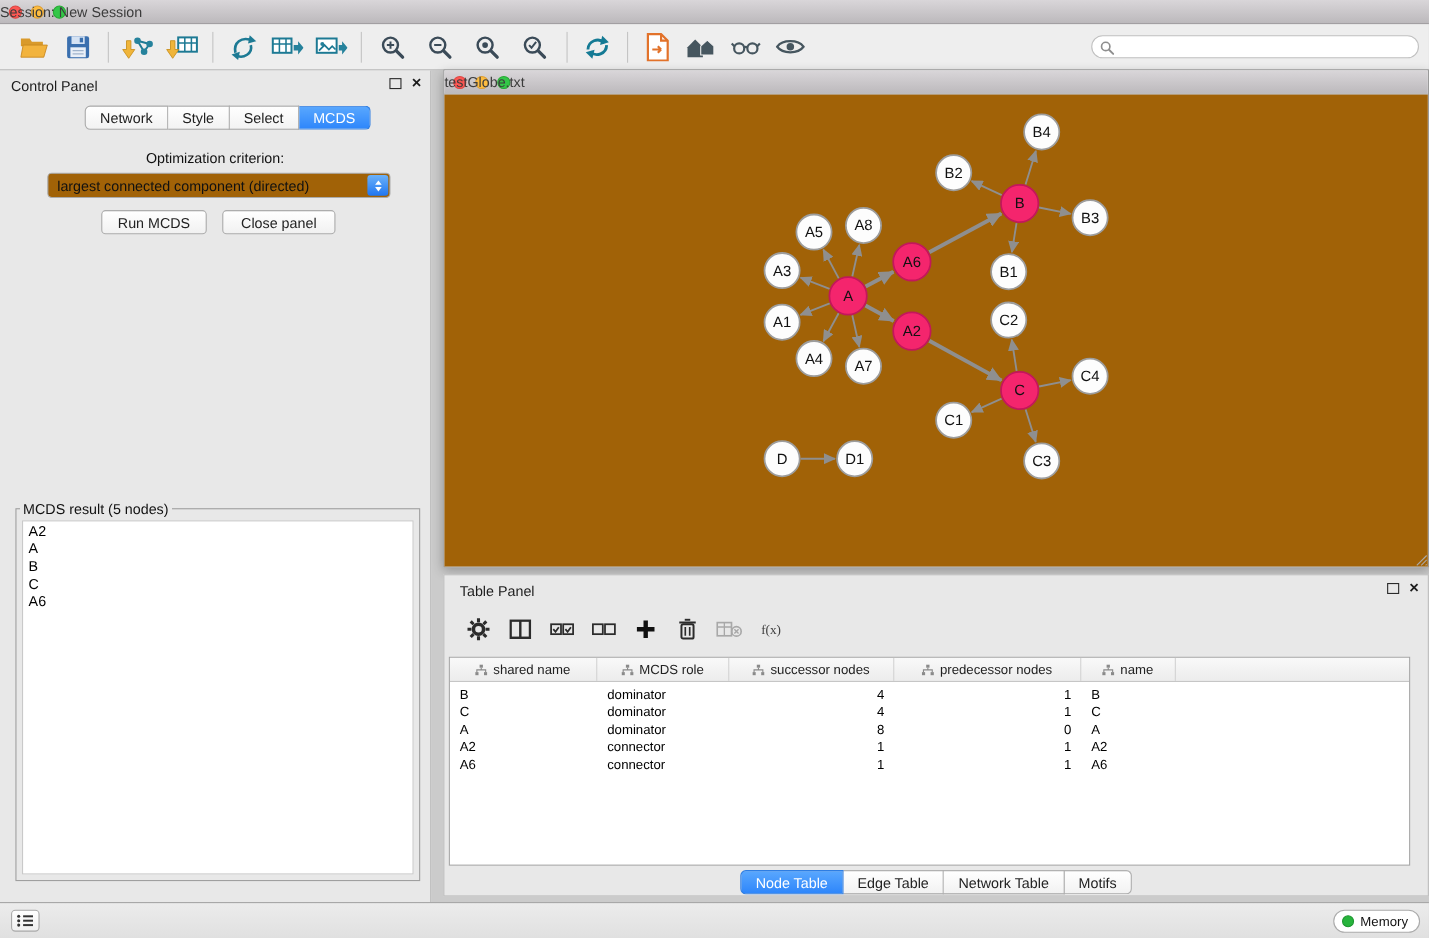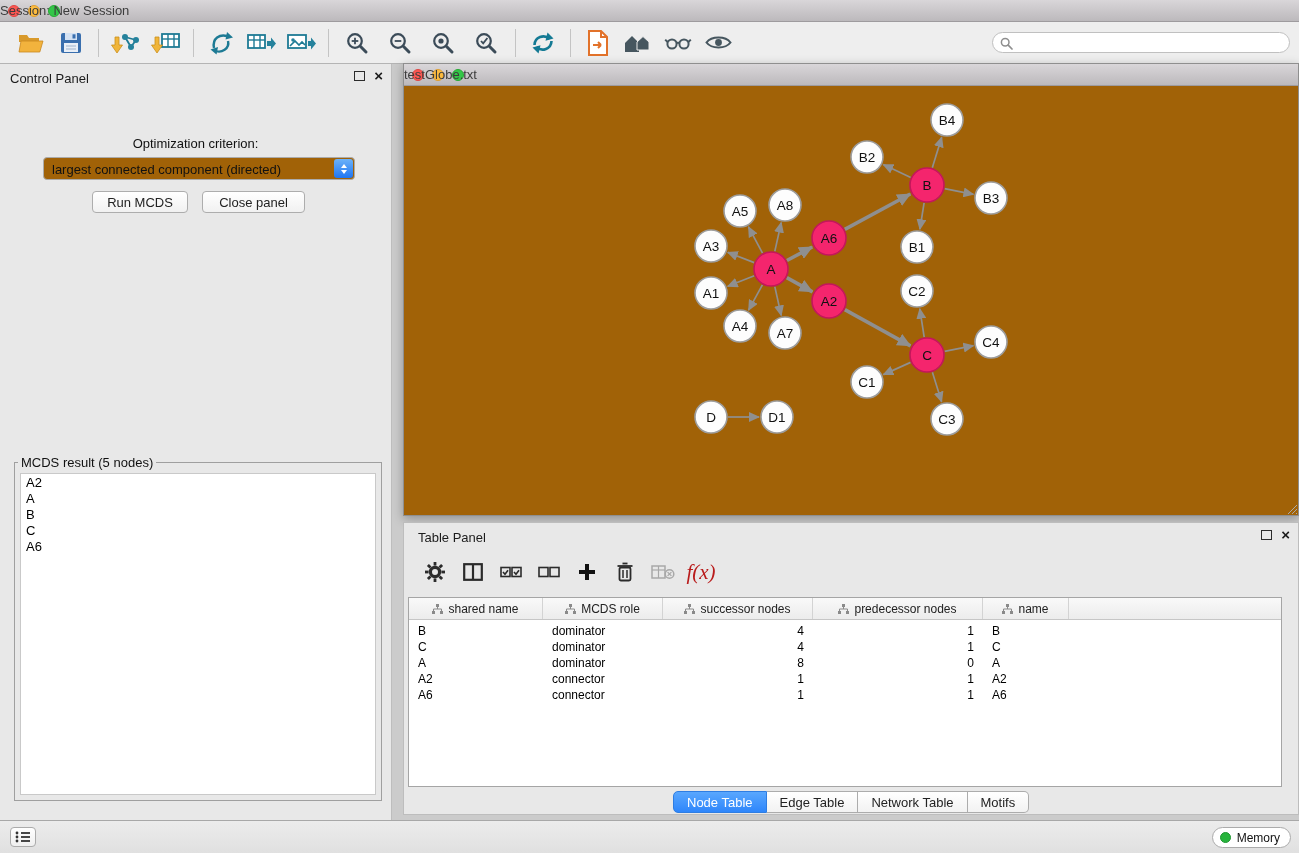--- a/index.html
+++ b/index.html
@@ -67,21 +67,21 @@
     border:1px solid #8f8f8f;box-sizing:border-box;box-shadow:0 3px 10px rgba(0,0,0,.28)}
   .net-window .titlebar{height:22px;position:absolute;border-radius:0}
   .net-content{position:absolute;left:0;top:22px;width:894px;height:429px;background:#a16207;overflow:hidden}
   .resize-grip{position:absolute;right:0;bottom:0}
 
   
   .table-panel{position:absolute;left:403px;top:522px;width:896px;height:293px;background:#e8e8e8;
     border:1px solid #bdbdbd;box-sizing:border-box}
   .tp-toolbar{position:absolute;left:0;top:28px;width:100%;height:42px;display:flex;align-items:center;padding-left:19px;box-sizing:border-box}
   .tp-btn{width:24px;height:28px;display:flex;align-items:center;justify-content:center;margin-right:14px;flex:0 0 auto}
-  .fx{font-family:"Liberation Serif",serif;font-style:italic;font-size:21px;color:#b91c1c}
+  .fx{font-family:"Liberation Serif",serif;font-size:12px;color:#404040}
   .ntable{position:absolute;left:4px;top:74px;width:874px;height:190px;background:#fff;border:1px solid #a5a5a5;box-sizing:border-box;overflow:hidden}
   .thead{display:flex;height:21px;background:linear-gradient(#f9f9f9,#ececec);border-bottom:1px solid #c6c6c6}
   .th{display:flex;align-items:center;justify-content:center;gap:5px;font-size:12px;color:#222;
     border-right:1px solid #d3d3d3;box-sizing:border-box;white-space:nowrap}
   .th.fill{flex:1;border-right:none}
   .tr{display:flex;height:16px;align-items:center}
   .tr:first-child{margin-top:3px}
   .td{font-size:12px;color:#000;box-sizing:border-box;white-space:nowrap;padding:0 9px}
   .td.l{text-align:left}
   .td.r{text-align:right}
@@ -255,20 +255,26 @@
   </div>
 </div>
 
 <div class="control-panel">
   <div class="panel-head">
     <span class="ptitle">Control Panel</span>
     <span class="ph-icons">
       <span class="float-ic"></span>
       <span class="close-ic">×</span>
     </span>
+  </div>
+  <div class="seg-tabs cp-tabs">
+    <span class="seg first">Network</span>
+    <span class="seg">Style</span>
+    <span class="seg">Select</span>
+    <span class="seg last active">MCDS</span>
   </div>
   <div class="opt-label">Optimization criterion:</div>
   <div class="combo">
     <span class="combo-text">largest connected component (directed)</span>
     <span class="combo-btn">
         <i class="up"></i>
         <i class="dn"></i>
       </span>
   </div>
   <button class="btn run">Run MCDS</button>

